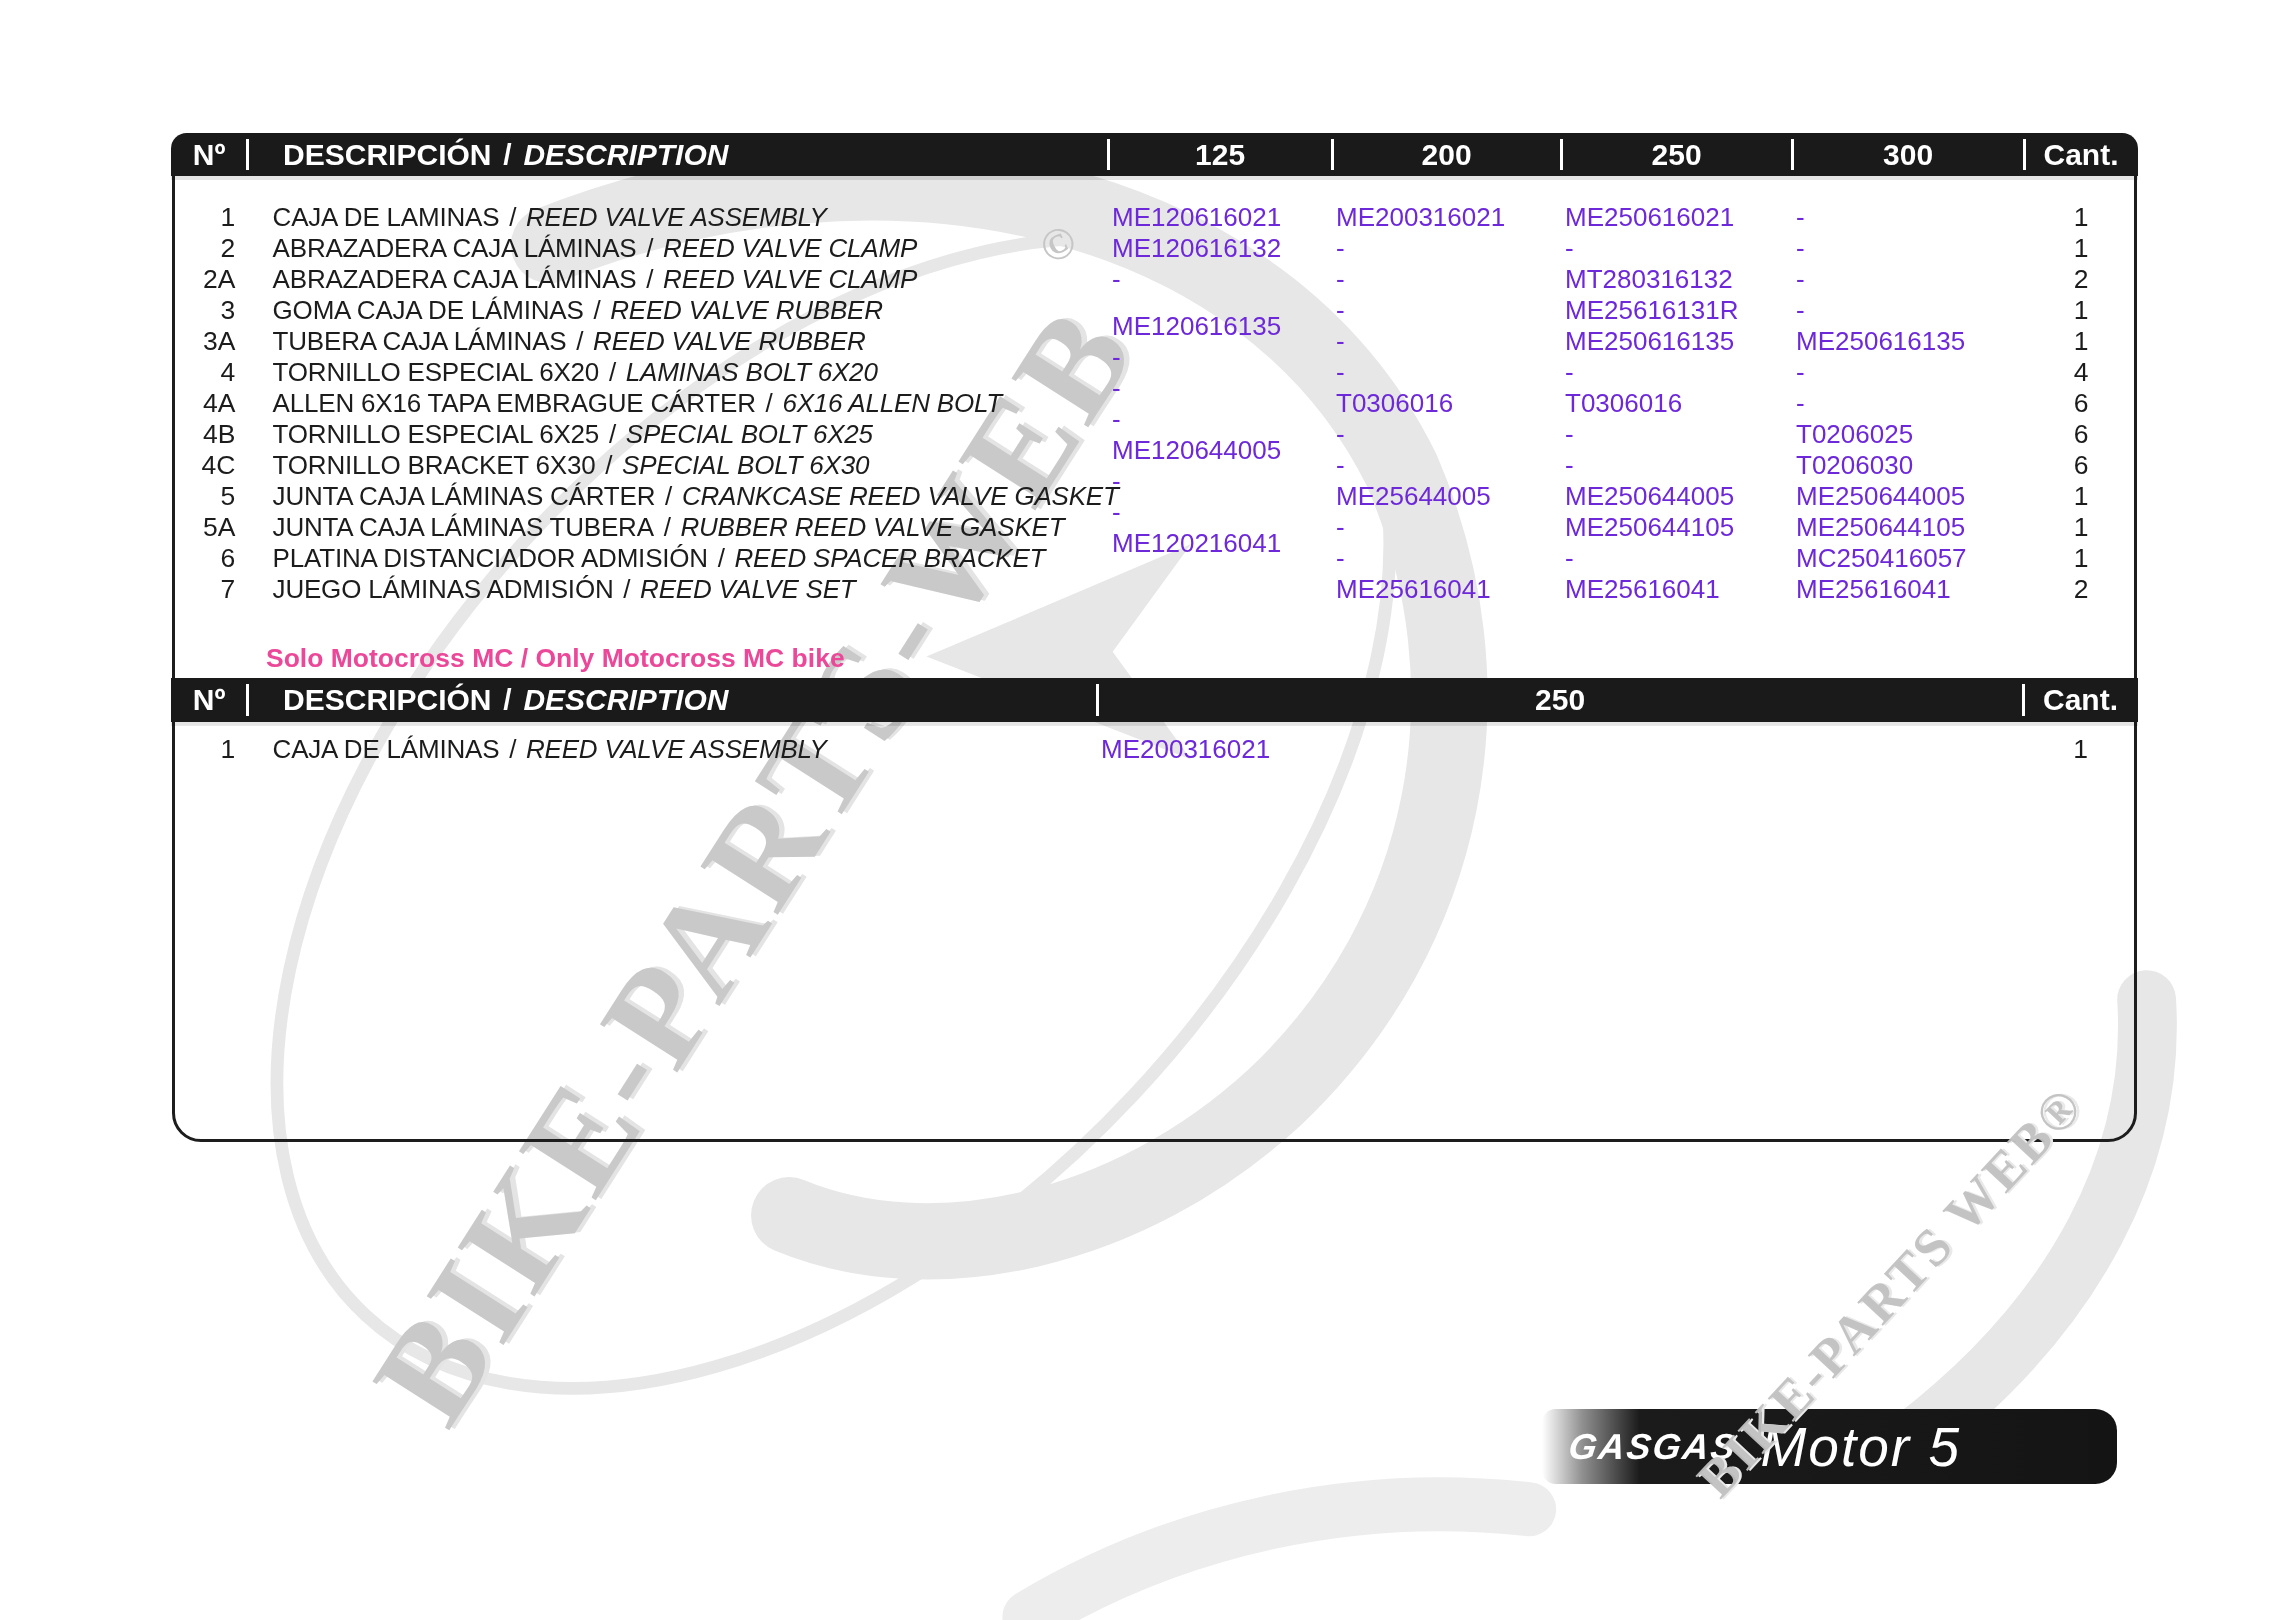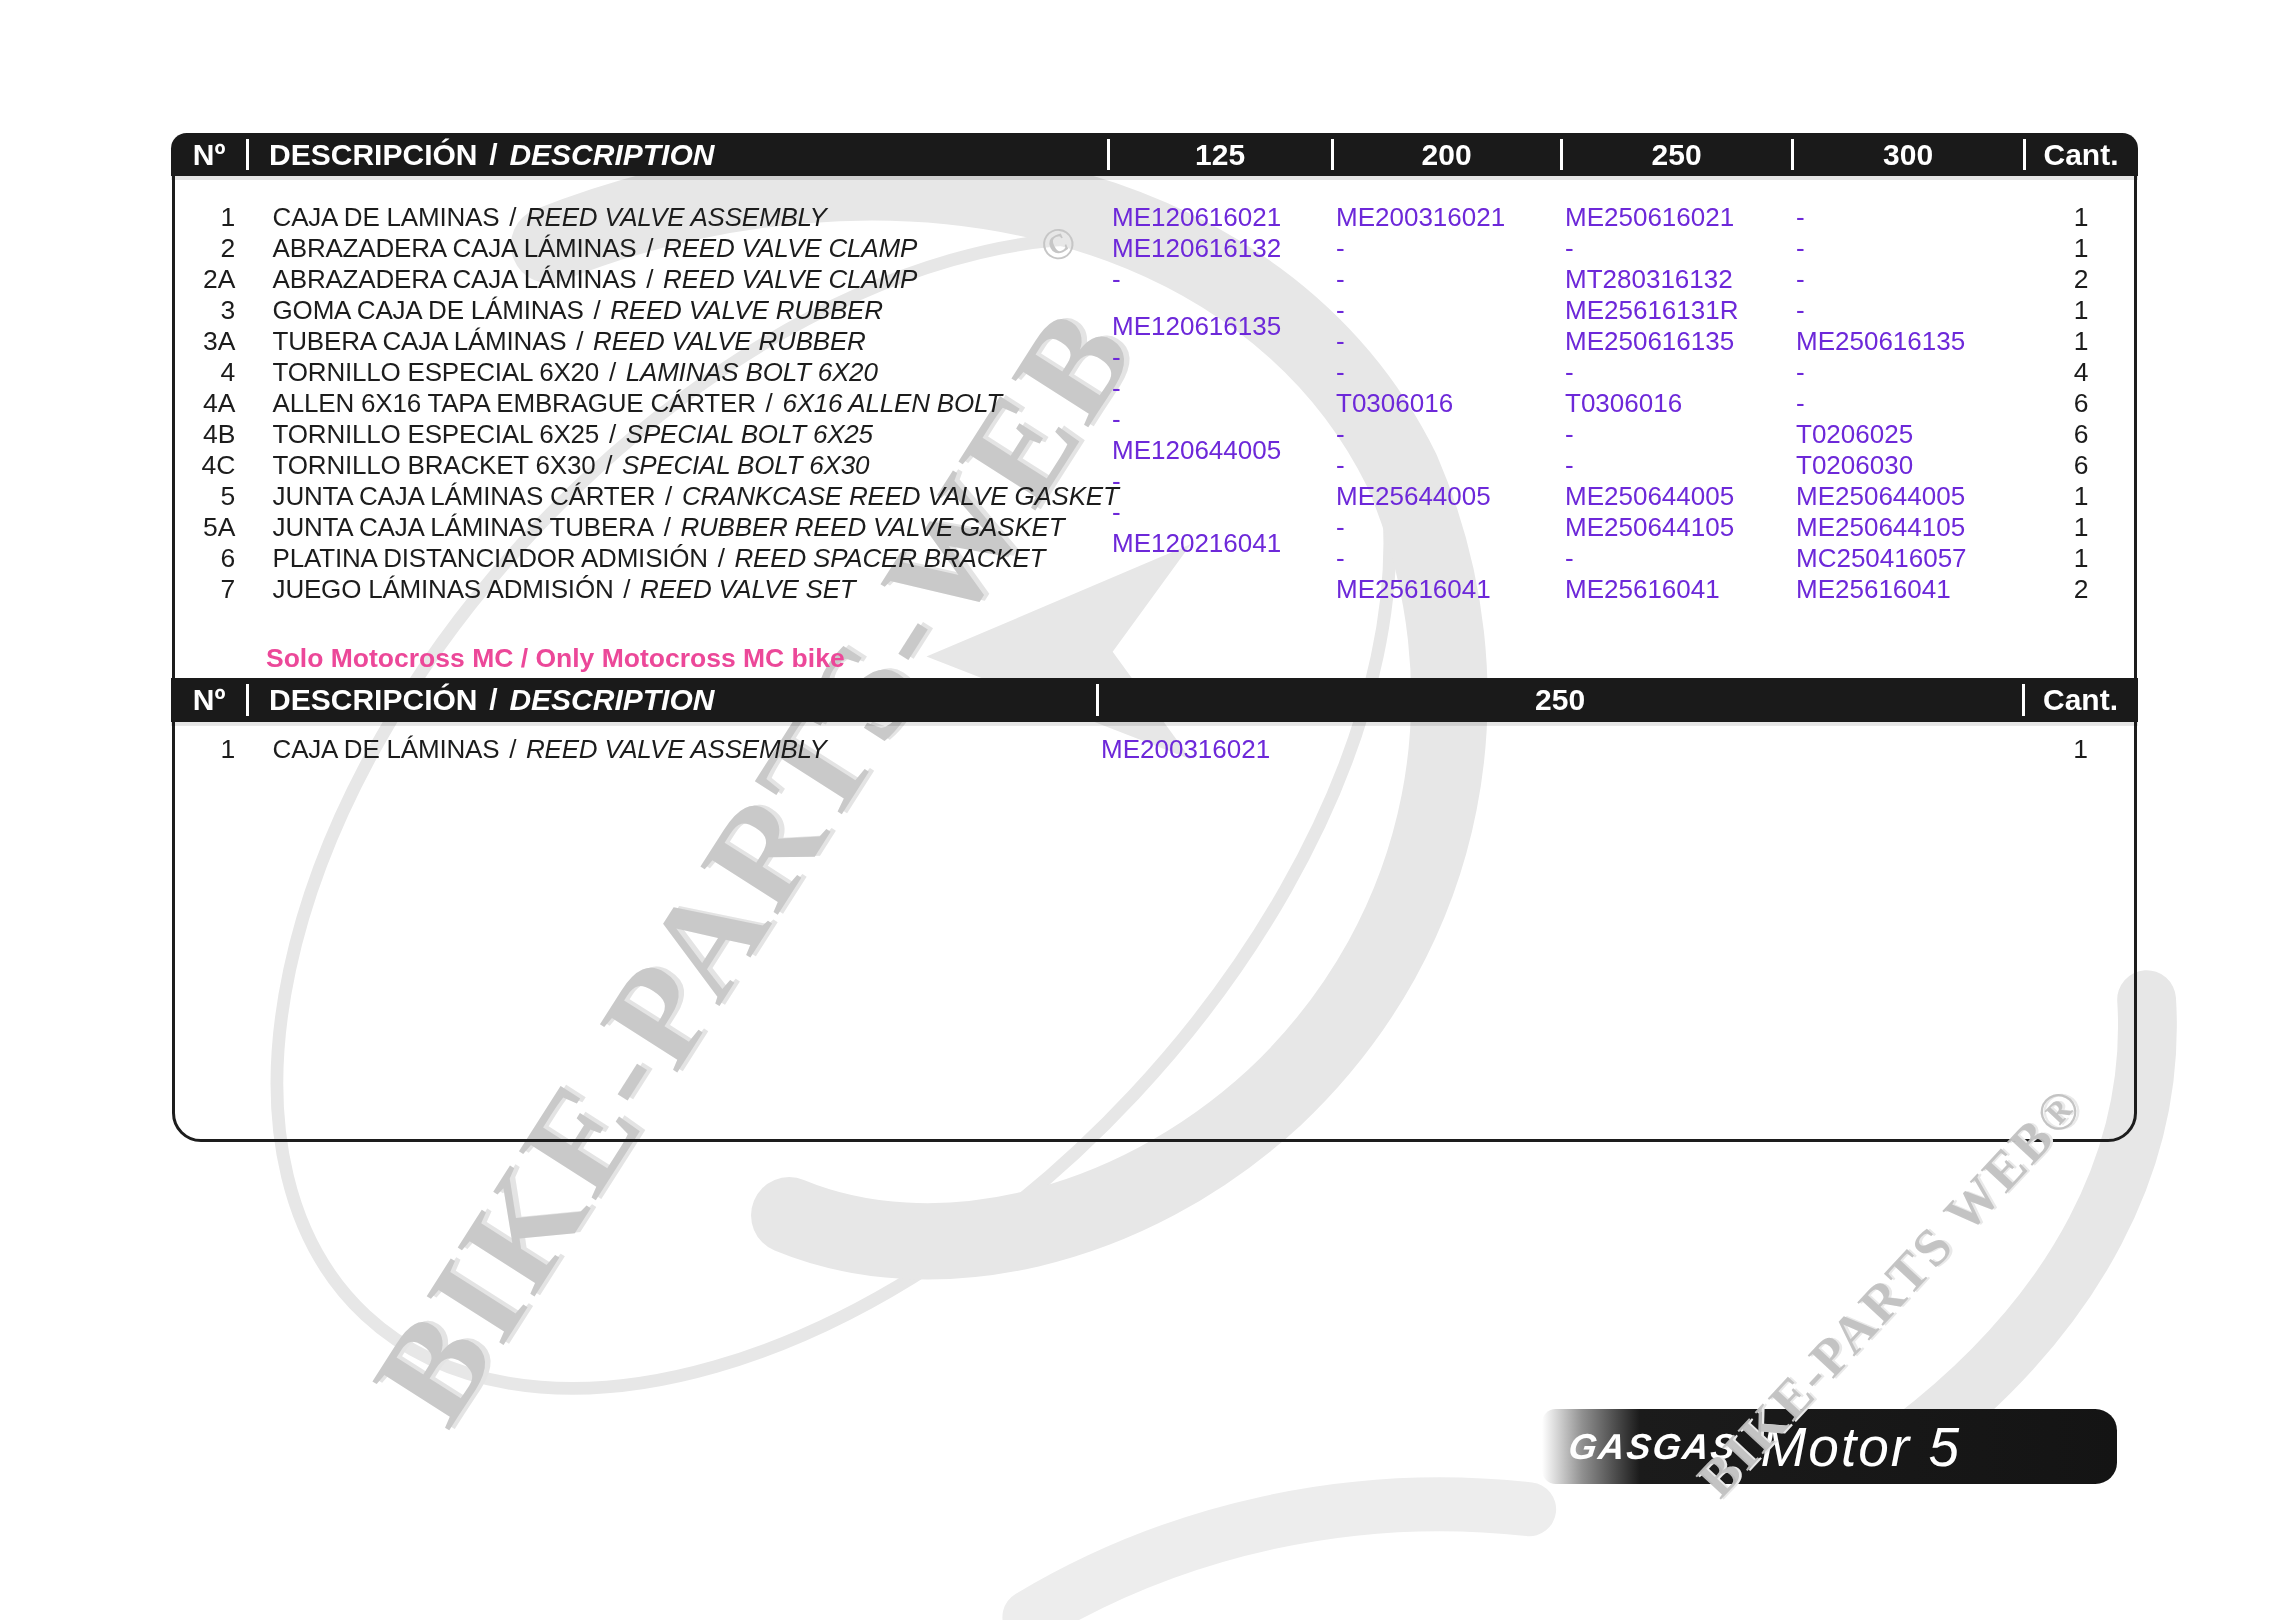--- a/index.html
+++ b/index.html
@@ -49,21 +49,21 @@
   .bar1{top:-3.9px;border-radius:15.7px 15.7px 0 0;}
   .bar2{top:541px;height:44px;}
 
   .grid1{display:grid;grid-template-columns:76px 861px 224px 229px 231px 232px 1fr;}
   .grid2{display:grid;grid-template-columns:76px 850px 926px 1fr;}
 
   .hc{
     position:relative;display:flex;align-items:center;justify-content:center;
     font-weight:bold;font-size:30px;white-space:nowrap;
   }
-  .hc.desc{justify-content:flex-start;padding-left:22px;}
+  .hc.desc{justify-content:flex-start;padding-left:36px;}
   .hc .en{font-style:italic;text-align:center;}
   .hc .hsep{margin:0 11.8px;}
   .hc.sepline::before{
     content:'';position:absolute;left:-1px;top:5.9px;bottom:5.9px;width:2.9px;background:#ffffff;
   }
 
   .rows{position:absolute;left:0;width:100%;}
   .rows1{top:65px;}
   .rows2{top:597px;}
   .r{height:31px;align-items:center;color:#1c1c1c;}

